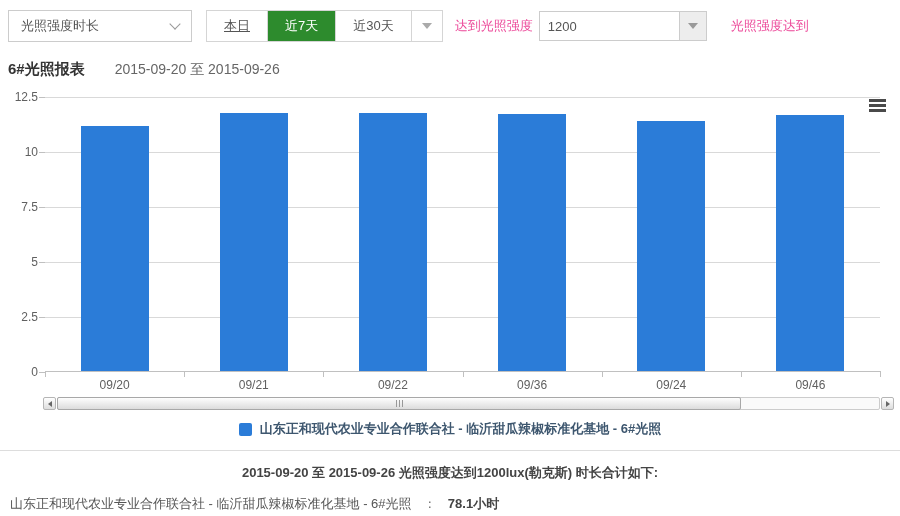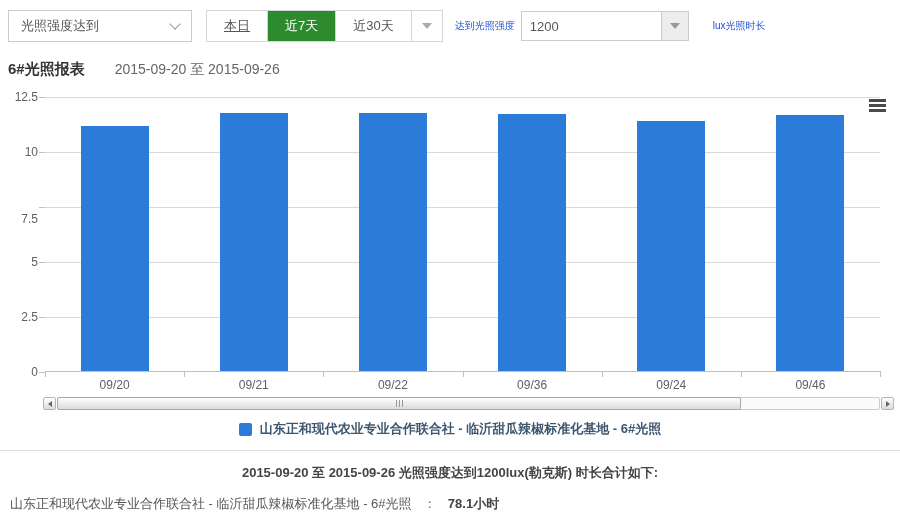--- a/index.html
+++ b/index.html
@@ -15,21 +15,21 @@
     transform: rotate(45deg); margin-top: -4px; }
   .btn-group { display: flex; border: 1px solid #d5d5d5; height: 32px; margin-right: 12px; }
   .rbtn { border: none; border-left: 1px solid #d5d5d5; background: #fff; padding: 0 17px;
     font-size: 13px; color: #555; height: 30px; cursor: pointer;
     font-family: "Liberation Sans", sans-serif; }
   .btn-group .rbtn:first-child { border-left: none; text-decoration: underline; }
   .rbtn.active { background: #2d8b2d; color: #fff; }
   .caret-btn { padding: 0 10px; display: flex; align-items: center; }
   .caret { display: inline-block; width: 0; height: 0; border-left: 5px solid transparent;
     border-right: 5px solid transparent; border-top: 6px solid #aaa; }
-  .lbl { font-size: 10px; color: #1d4ed8; }
+  .lbl { font-size: 13px; color: #ec4899; }
   .lbl.reach { margin-right: 6px; }
   .combo { display: flex; width: 168px; height: 30px; border: 1px solid #ccc; margin-right: 24px; }
   .combo input { border: none; flex: 1; min-width: 0; padding: 0 8px; font-size: 13px;
     color: #555; outline: none; font-family: "Liberation Sans", sans-serif; }
   .combo .trigger { width: 27px; background: #ededed; border-left: 1px solid #ccc;
     display: flex; align-items: center; justify-content: center; cursor: pointer; }
   .combo .trigger .caret { border-top-color: #999; }
 
   
   .title-row { display: flex; align-items: flex-end; margin: 18px 8px 0 8px; }
@@ -82,39 +82,39 @@
   .summary-heading { font-size: 13px; font-weight: bold; color: #444; text-align: center; }
   .summary-row { font-size: 13px; color: #555; margin-top: 13px; }
   .summary-row .sep { margin: 0 8px; color: #777; }
   .summary-row .total { font-weight: bold; color: #444; }
 </style>
 </head>
 <body>
 
 <div class="toolbar">
   <div class="select">
-    <span>光照强度达到</span>
+    <span>光照强度时长</span>
     <span class="chev"></span>
   </div>
   <div class="btn-group">
     <button class="rbtn">本日</button>
     <button class="rbtn active">近7天</button>
     <button class="rbtn">近30天</button>
     <button class="rbtn caret-btn">
       <span class="caret"></span>
     </button>
   </div>
   <span class="lbl reach">达到光照强度</span>
   <div class="combo">
     <input value="1200" style="">
     <div class="trigger">
       <span class="caret"></span>
     </div>
   </div>
-  <span class="lbl">lux光照时长</span>
+  <span class="lbl">光照强度达到</span>
 </div>
 
 <div class="title-row">
   <span class="page-title">6#光照报表</span>
   <span class="date-range">2015-09-20 至 2015-09-26</span>
 </div>
 
 <div class="chart">
   <div class="plot">
       <div class="ytick" style="top: 275px;"></div>
@@ -143,21 +143,21 @@
       <div class="xtick" style="left: 835px;"></div>
     </div>
   <div class="export-btn">
     <span class="hbar"></span>
     <span class="hbar"></span>
     <span class="hbar"></span>
   </div>
 <div class="ytick-label" style="top: 276px;">0</div>
     <div class="ytick-label" style="top: 221px;">2.5</div>
     <div class="ytick-label" style="top: 166px;">5</div>
-    <div class="ytick-label" style="top: 123px; text-align: right;">7.5</div>
+    <div class="ytick-label" style="top: 111px; text-align: right;">7.5</div>
     <div class="ytick-label" style="top: 56px;">10</div>
     <div class="ytick-label" style="top: 1px;">12.5</div>
     <div class="xtick-label" style="left: 45px; width: 139.167px;">09/20</div>
     <div class="xtick-label" style="left: 184.167px; width: 139.167px;">09/21</div>
     <div class="xtick-label" style="left: 323.333px; width: 139.167px;">09/22</div>
     <div class="xtick-label" style="left: 462.5px; width: 139.167px;">09/36</div>
     <div class="xtick-label" style="left: 601.667px; width: 139.167px;">09/24</div>
     <div class="xtick-label" style="left: 740.833px; width: 139.167px;">09/46</div>
   </div>
 

